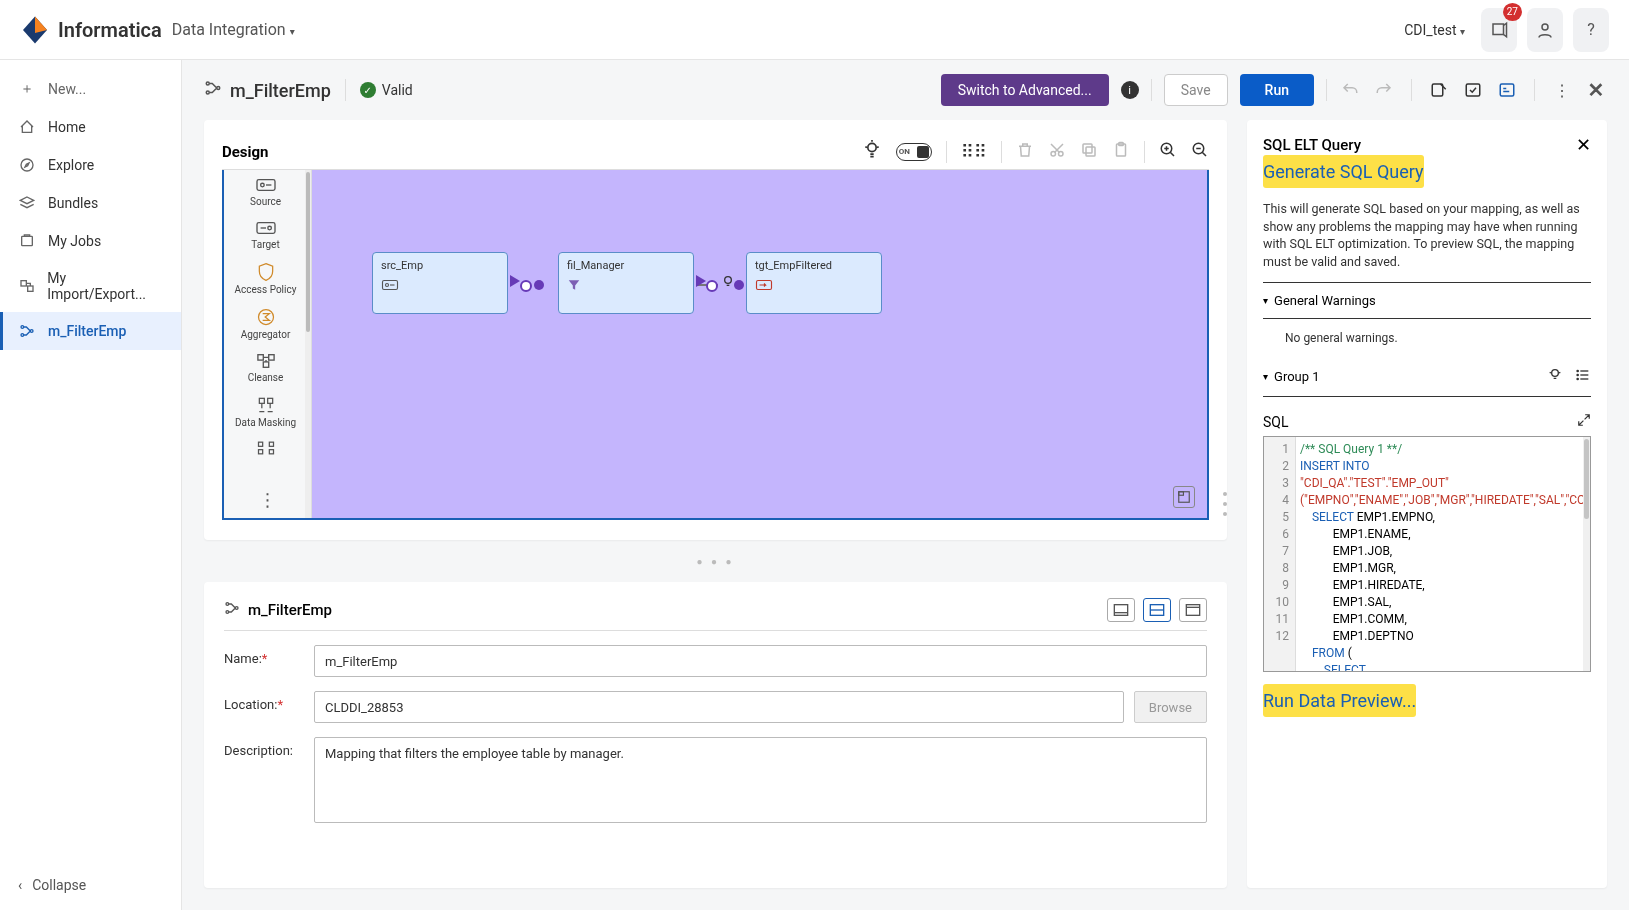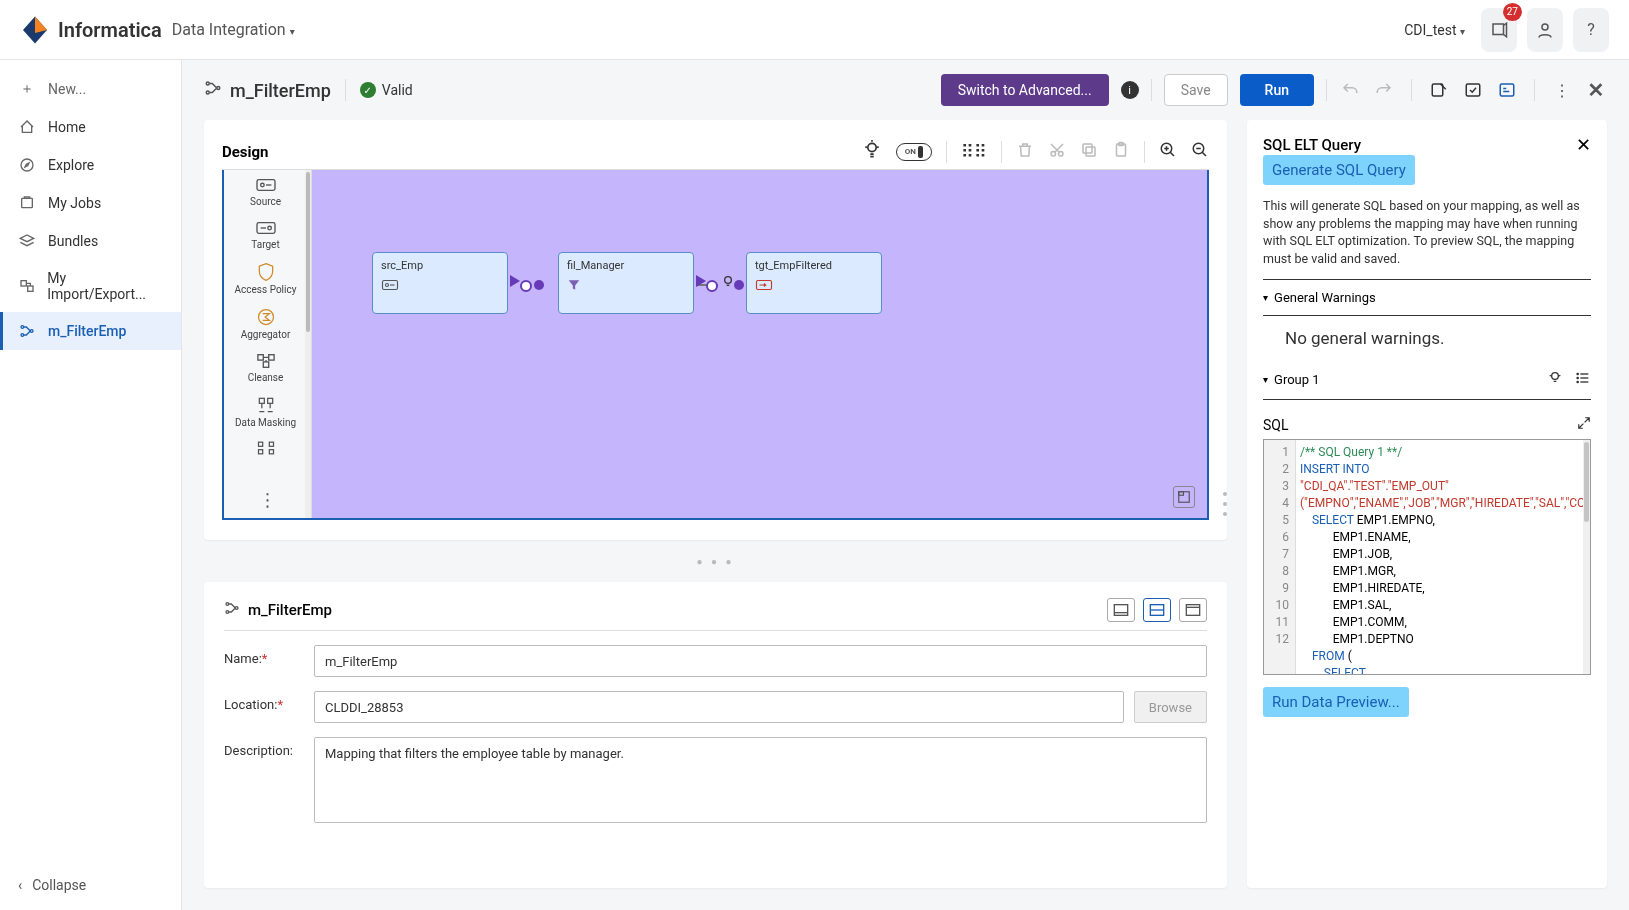--- a/index.html
+++ b/index.html
@@ -39,21 +39,21 @@
 .hdr-icons { display: flex; gap: 12px; align-items: center; color: #555; }
 .hdr-icons .divider-v { margin: 0 4px; }
 .hdr-icon { width: 22px; height: 22px; display:flex; align-items:center; justify-content:center; cursor:pointer; }
 .content-row { display: flex; gap: 20px; flex: 1; min-height: 0; }
 .center-col { flex: 1; display: flex; flex-direction: column; gap: 12px; min-width: 0; }
 .panel { background: #fff; border-radius: 4px; box-shadow: 0 1px 2px rgba(0,0,0,.05); }
 .design-panel { height: 420px; padding: 14px 18px 20px 18px; display: flex; flex-direction: column; }
 .design-hdr { display: flex; align-items: center; height: 36px; border-bottom: 1px solid #ddd; }
 .design-title { font-size: 15px; font-weight: 700; text-align: center; }
 .design-tools { margin-left: auto; display: flex; align-items: center; gap: 14px; color: #555; }
-.toggle { width: 36px; height: 18px; border: 1px solid #333; border-radius: 9px; display: flex; align-items: center; padding: 0 8px; font-size: 8px; font-weight: bold; gap:2px; justify-content: space-between; }
+.toggle { width: 36px; height: 18px; border: 1px solid #333; border-radius: 9px; display: flex; align-items: center; padding: 0 2px; font-size: 8px; font-weight: bold; gap:2px; justify-content: space-between; }
 .toggle .knob { width: 12px; height: 12px; background: #333; border-radius: 2px; }
 .canvas-wrap { flex:1; border: 2px solid #1a5fb4; border-top: none; position: relative; background:#c4b5fd; min-height:0; }
 .palette { position:absolute; left:0; top:0; bottom:0; width:88px; background:#f6f7f8; border-right:1px solid #ddd; overflow:hidden; }
 .palette-scroll { position:absolute; left:0; top:0; right:4px; }
 .palette-item { text-align:center; padding:6px 4px; font-size:10px; color:#444; }
 .palette-item svg { display:block; margin:0 auto 2px; }
 .palette-more { position:absolute; bottom:8px; left:0; right:0; text-align:center; font-size:18px; color:#555; }
 .palette-track { position:absolute; right:0; top:0; bottom:0; width:6px; background:#eee; }
 .palette-thumb { position:absolute; right:1px; top:2px; width:4px; height:160px; background:#bbb; border-radius:2px; }
 .canvas { position:absolute; left:88px; right:0; top:0; bottom:0; }
@@ -74,25 +74,25 @@
 .form-label { width:90px; font-size:13px; color:#333; padding-top:6px; }
 .form-label .req { color:#d32f2f; }
 .form-input { flex:1; height:32px; border:1px solid #bbb; border-radius:2px; padding:0 10px; font-size:13px; color:#333; background:#fff; }
 .form-textarea { flex:1; height:86px; border:1px solid #bbb; border-radius:2px; padding:8px 10px; font-size:13px; color:#333; resize:none; }
 .loc-row { display:flex; gap:10px; flex:1; }
 .btn-browse { height:32px; padding:0 14px; border:1px solid #ccc; background:#f0f0f0; color:#999; font-size:13px; border-radius:2px; }
 .right-panel { width:360px; background:#fff; border-radius:4px; box-shadow:0 1px 2px rgba(0,0,0,.05); padding:14px 16px; display:flex; flex-direction:column; }
 .rp-hdr { display:flex; align-items:center; }
 .rp-hdr .title { font-size:15px; font-weight:500; }
 .rp-close { margin-left:auto; cursor:pointer; font-size:18px; }
-.link-btn { display:inline-block; background:#7dd3fc; color:#1a5fb4; font-size:15px; padding:6px 9px; border-radius:3px; cursor:pointer; }
+.link-btn { display:inline-block; background:#fde047; color:#1a5fb4; font-size:18px; padding:6px 0; border-radius:3px; cursor:pointer; }
 .rp-desc { font-size:12.5px; color:#333; margin:12px 0; line-height:1.4; }
 .rp-section { border-top:1px solid #333; border-bottom:1px solid #333; padding:10px 0; font-size:13px; display:flex; align-items:center; gap:6px; }
 .rp-section .caret { font-size:10px; }
-.rp-msg { font-size:17px; color:#333; padding:12px 0 12px 22px; }
+.rp-msg { font-size:12px; color:#333; padding:12px 0 12px 22px; }
 .rp-group-row { display:flex; align-items:center; padding:10px 0; border-bottom:1px solid #333; font-size:13px; }
 .rp-group-row .caret { font-size:10px; margin-right:6px; }
 .rp-group-icons { margin-left:auto; display:flex; gap:12px; color:#333; }
 .sql-label { font-size:14px; display:flex; align-items:center; margin-top:16px; margin-bottom:6px; }
 .sql-label .expand { margin-left:auto; cursor:pointer; }
 .code-box { border:1px solid #999; height:236px; position:relative; font-family:Consolas, Menlo, monospace; font-size:12px; overflow:hidden; }
 .gutter { position:absolute; left:0; top:0; bottom:0; width:32px; background:#f2f2f2; border-right:1px solid #ddd; text-align:right; padding:4px 6px; color:#888; line-height:17px; }
 .code { position:absolute; left:36px; right:10px; top:4px; line-height:17px; white-space:pre; }
 .kw-cmt { color:#2e8b57; }
 .kw-ins { color:#1a5fb4; }
@@ -155,34 +155,34 @@
             <svg width="16" height="16" viewBox="0 0 24 24" fill="none" stroke="currentColor" stroke-width="2">
               <circle cx="12" cy="12" r="9"></circle>
               <polygon points="15,9 13,13 9,15 11,11"></polygon>
             </svg>
           </span>
         <span>Explore</span>
       </div>
       <div class="sidebar-item">
         <span class="sidebar-icon">
             <svg width="16" height="16" viewBox="0 0 24 24" fill="none" stroke="currentColor" stroke-width="2">
+              <polygon points="12,3 22,8 12,13 2,8"></polygon>
+              <polyline points="2,14 12,19 22,14"></polyline>
+            </svg>
+          </span>
+        <span>Bundles</span>
+      </div>
+      <div class="sidebar-item">
+        <span class="sidebar-icon">
+            <svg width="16" height="16" viewBox="0 0 24 24" fill="none" stroke="currentColor" stroke-width="2">
               <rect x="4" y="5" width="16" height="14" rx="1"></rect>
               <path d="M8 5V3h8v2"></path>
             </svg>
           </span>
         <span>My Jobs</span>
-      </div>
-      <div class="sidebar-item">
-        <span class="sidebar-icon">
-            <svg width="16" height="16" viewBox="0 0 24 24" fill="none" stroke="currentColor" stroke-width="2">
-              <polygon points="12,3 22,8 12,13 2,8"></polygon>
-              <polyline points="2,14 12,19 22,14"></polyline>
-            </svg>
-          </span>
-        <span>Bundles</span>
       </div>
       <div class="sidebar-item">
         <span class="sidebar-icon">
             <svg width="16" height="16" viewBox="0 0 24 24" fill="none" stroke="currentColor" stroke-width="2">
               <rect x="3" y="4" width="8" height="8"></rect>
               <rect x="13" y="12" width="8" height="8"></rect>
               <path d="M11 8h6v4"></path>
             </svg>
           </span>
         <span>My Import/Export...</span>

